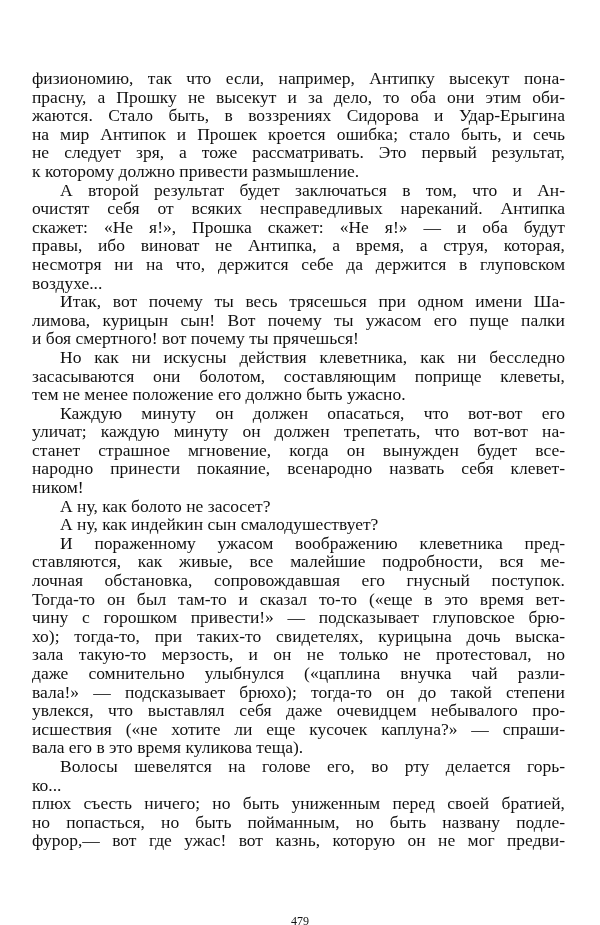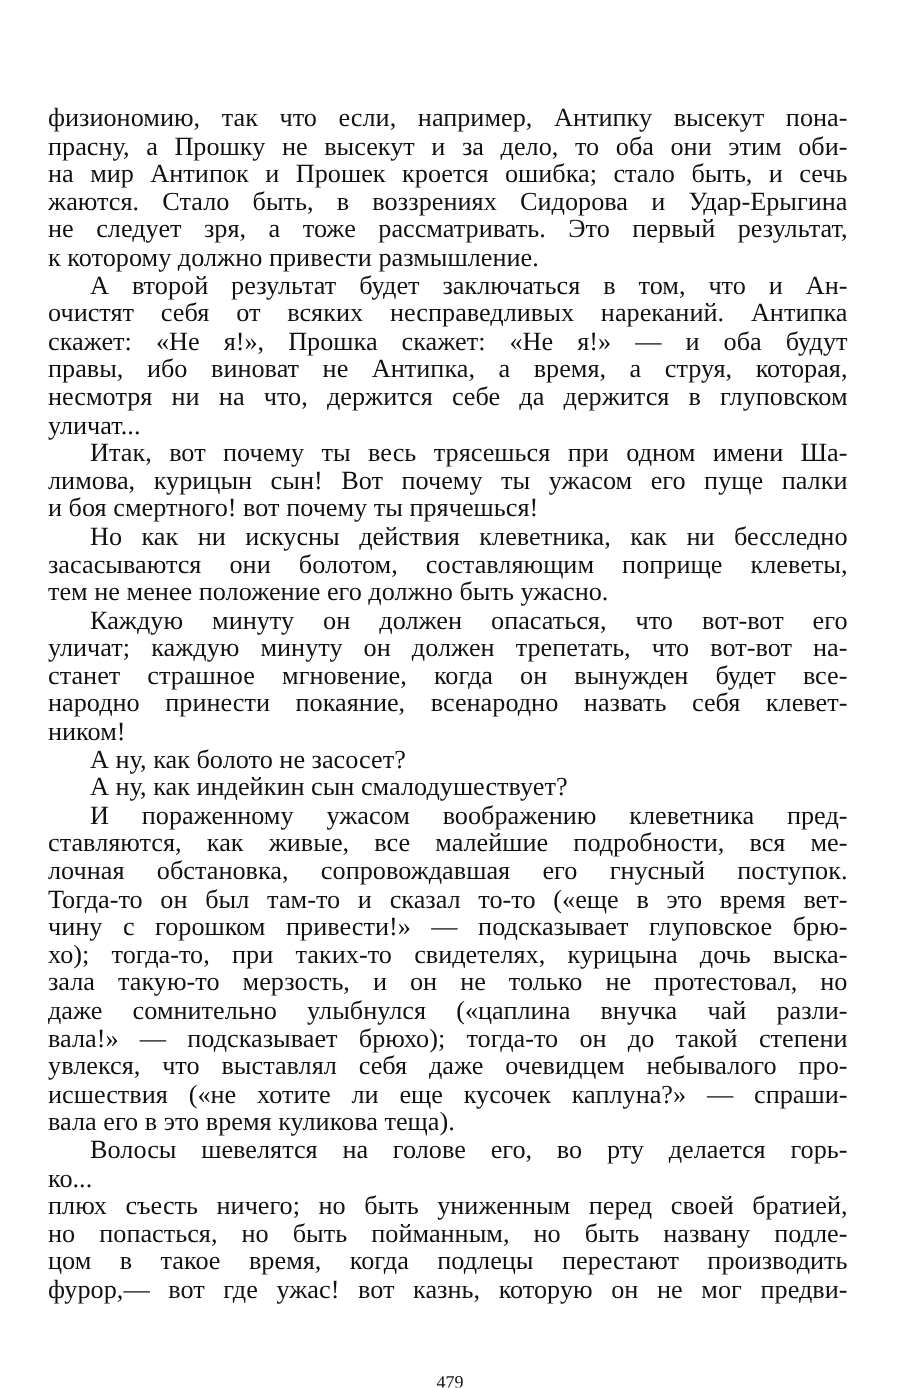--- a/index.html
+++ b/index.html
@@ -27,30 +27,30 @@
     font-family: "Liberation Serif", "DejaVu Serif", serif; color: #111111;
   }
 </style>
 </head>
 <body>
 
 <div class="page">
   <div class="text-block" id="text-block">
       <span class="line">физиономию, так что если, например, Антипку высекут пона-</span>
       <span class="line">прасну, а Прошку не высекут и за дело, то оба они этим оби-</span>
+      <span class="line">жаются. Стало быть, в воззрениях Сидорова и Удар-Ерыгина</span>
       <span class="line">на мир Антипок и Прошек кроется ошибка; стало быть, и сечь</span>
-      <span class="line">жаются. Стало быть, в воззрениях Сидорова и Удар-Ерыгина</span>
       <span class="line">не следует зря, а тоже рассматривать. Это первый результат,</span>
       <span class="line last">к которому должно привести размышление.</span>
       <span class="line indent">А второй результат будет заключаться в том, что и Ан-</span>
       <span class="line">очистят себя от всяких несправедливых нареканий. Антипка</span>
       <span class="line">скажет: «Не я!», Прошка скажет: «Не я!» — и оба будут</span>
       <span class="line">правы, ибо виноват не Антипка, а время, а струя, которая,</span>
       <span class="line">несмотря ни на что, держится себе да держится в глуповском</span>
-      <span class="line last">уличат...</span>
+      <span class="line last">воздухе...</span>
       <span class="line indent">Итак, вот почему ты весь трясешься при одном имени Ша-</span>
       <span class="line">лимова, курицын сын! Вот почему ты ужасом его пуще палки</span>
       <span class="line last">и боя смертного! вот почему ты прячешься!</span>
       <span class="line indent">Но как ни искусны действия клеветника, как ни бесследно</span>
       <span class="line">засасываются они болотом, составляющим поприще клеветы,</span>
       <span class="line last">тем не менее положение его должно быть ужасно.</span>
       <span class="line indent">Каждую минуту он должен опасаться, что вот-вот его</span>
       <span class="line">уличат; каждую минуту он должен трепетать, что вот-вот на-</span>
       <span class="line">станет страшное мгновение, когда он вынужден будет все-</span>
       <span class="line">народно принести покаяние, всенародно назвать себя клевет-</span>
@@ -66,17 +66,16 @@
       <span class="line">зала такую-то мерзость, и он не только не протестовал, но</span>
       <span class="line">даже сомнительно улыбнулся («цаплина внучка чай разли-</span>
       <span class="line">вала!» — подсказывает брюхо); тогда-то он до такой степени</span>
       <span class="line">увлекся, что выставлял себя даже очевидцем небывалого про-</span>
       <span class="line">исшествия («не хотите ли еще кусочек каплуна?» — спраши-</span>
       <span class="line last">вала его в это время куликова теща).</span>
       <span class="line indent">Волосы шевелятся на голове его, во рту делается горь-</span>
       <span class="line last">ко...</span>
       <span class="line">плюх съесть ничего; но быть униженным перед своей братией,</span>
       <span class="line">но попасться, но быть пойманным, но быть названу подле-</span>
-      <span class="line">цом в такое время, когда подлецы перестают производить</span>
       <span class="line">фурор,— вот где ужас! вот казнь, которую он не мог предви-</span>
     </div>
   <div class="page-number">479</div>
 </div>
 
 </body></html>

